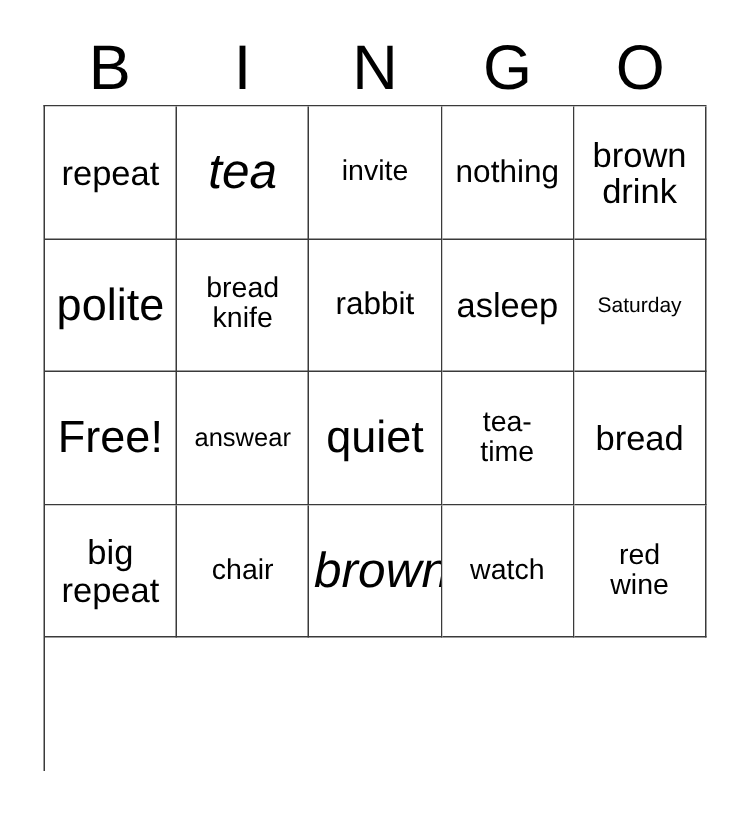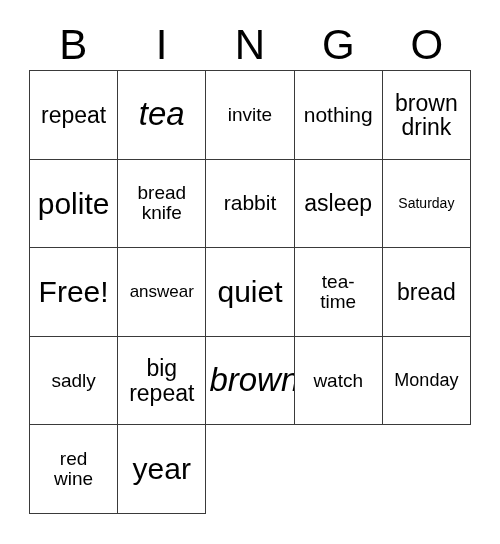--- a/index.html
+++ b/index.html
@@ -147,39 +147,33 @@
         <span class="cell-text">quiet</span>
       </div>
     <div class="cell fs-lg">
         <span class="cell-text">tea-
 time</span>
       </div>
 
     <div class="cell fs-md">
         <span class="cell-text">bread</span>
       </div>
-    <div class="cell fs-lg">
-        <span class="cell-text">sadly</span>
-      </div>
     <div class="cell fs-md">
         <span class="cell-text">big
 repeat</span>
+      </div>
+    <div class="cell fs-lg">
+        <span class="cell-text">chair</span>
       </div>
 
     <div class="cell fs-xxl">
         <span class="cell-text">brown</span>
       </div>
     <div class="cell fs-lg">
         <span class="cell-text">watch</span>
       </div>
-    <div class="cell fs-xs">
-        <span class="cell-text">Monday</span>
-      </div>
     <div class="cell fs-lg">
         <span class="cell-text">red
 wine</span>
-      </div>
-    <div class="cell fs-xl">
-        <span class="cell-text">year</span>
       </div>
   </div>
 
 </div>
 
 </body></html>

